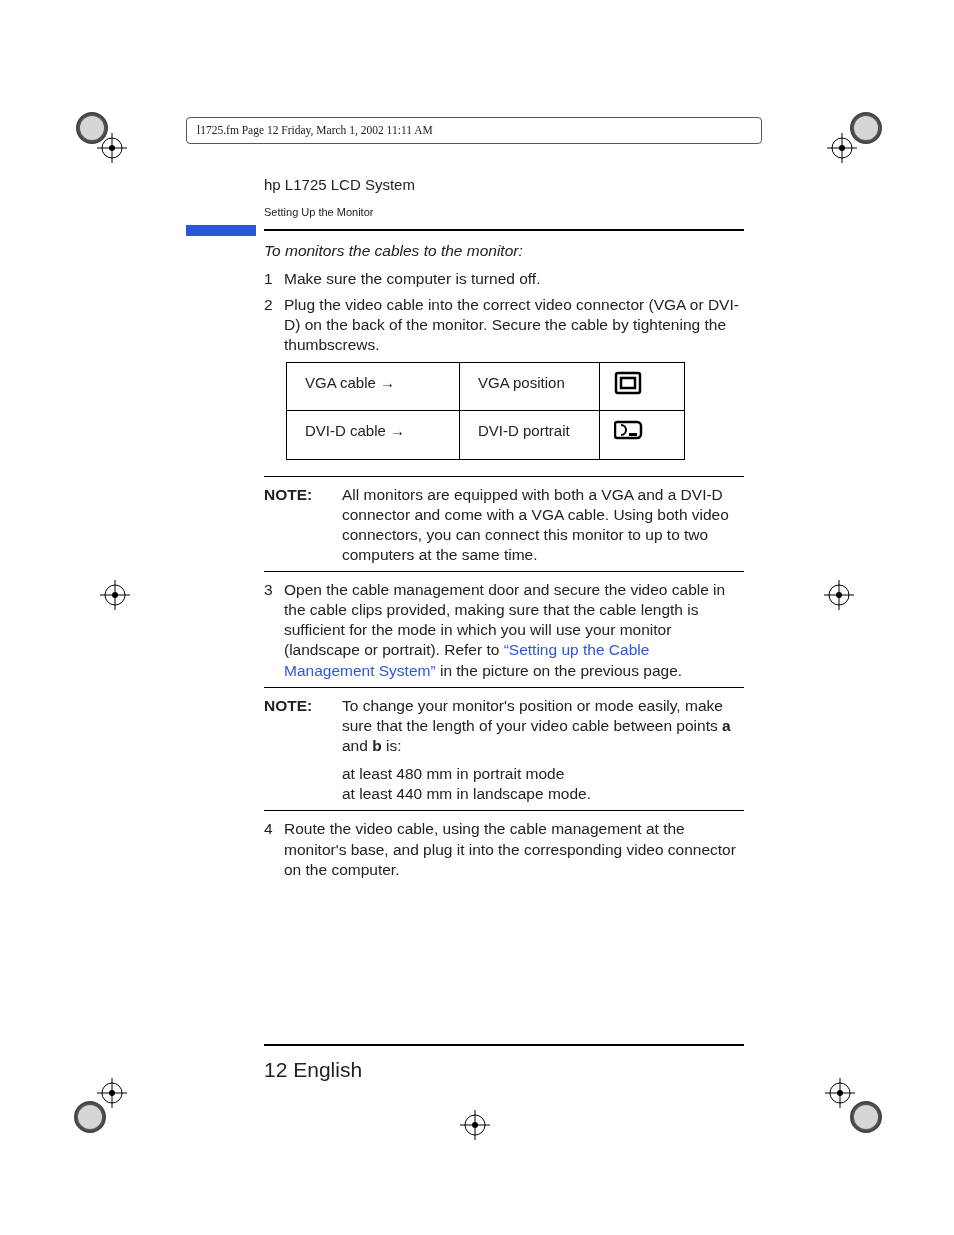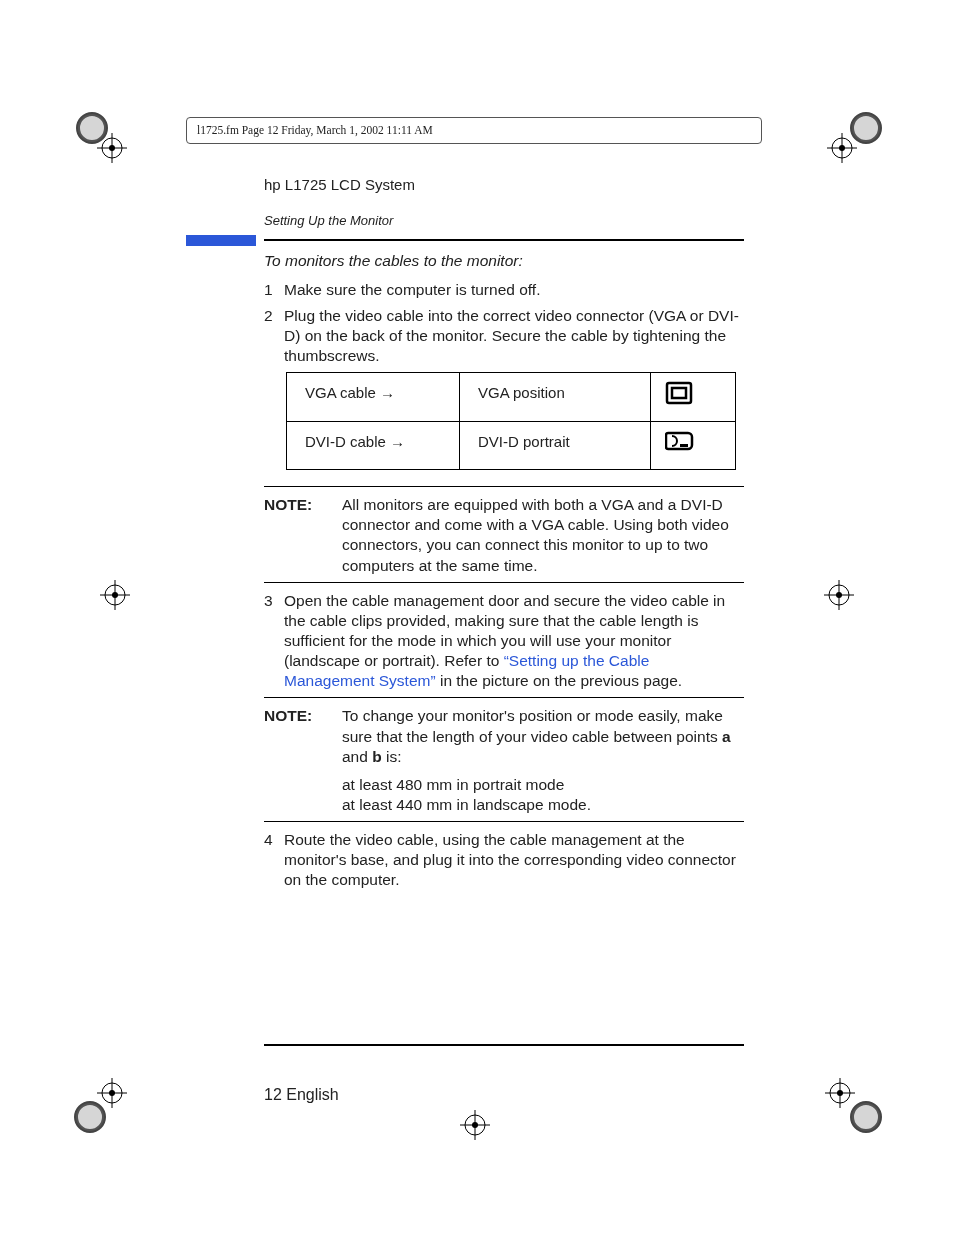--- a/index.html
+++ b/index.html
@@ -32,21 +32,21 @@
     font-family: "Times New Roman", serif;
   }
 
   .page-body {
     position: absolute;
     top: 175px;
     left: 264px;
     width: 480px;
   }
   .doc-title { font-size: 15px; }
-  .doc-section { font-size: 13px; margin-top: 18px; font-style: italic; }
+  .doc-section { font-size: 11px; margin-top: 10px; }
 
   .rule-accent {
     margin-top: 10px;
     height: 2px;
     background: #000;
     position: relative;
   }
   .rule-accent::before {
     content: "";
     position: absolute;
@@ -60,21 +60,21 @@
 
   .intro { font-style: italic; margin: 10px 0 8px; }
   ol.steps { list-style: none; padding: 0; margin: 0; }
   ol.steps > li { display: flex; margin: 4px 0 6px; }
   ol.steps > li .num { width: 20px; flex: 0 0 20px; }
   ol.steps > li .txt { flex: 1; }
 
   table.conn {
     border-collapse: collapse;
     margin: 6px 0 16px 22px;
-    width: 450px;
+    width: 399px;
   }
   table.conn td {
     border: 1px solid #000;
     padding: 10px 14px 18px 18px;
     vertical-align: top;
     font-size: 15px;
   }
   table.conn td.c1 { width: 140px; }
   table.conn td.c3 { width: 60px; text-align: left; padding: 8px 10px 8px 14px; }
   .arrow { font-family: Arial, sans-serif; }
@@ -91,22 +91,22 @@
     position: absolute;
     left: 264px;
     width: 480px;
     top: 1044px;
     height: 2px;
     background: #000;
   }
   .footer-text {
     position: absolute;
     left: 264px;
-    top: 1085px;
-    font-size: 16px;
+    top: 1056px;
+    font-size: 21px;
   }
 
   .vga-icon, .dvi-icon { display:inline-block; }
 </style>
 </head>
 <body>
 
 <div class="cropmark" style="left:72px; top:108px;">
   <svg width="60" height="60">
       <circle cx="20" cy="20" r="14" fill="none" stroke="#444" stroke-width="4"></circle>

